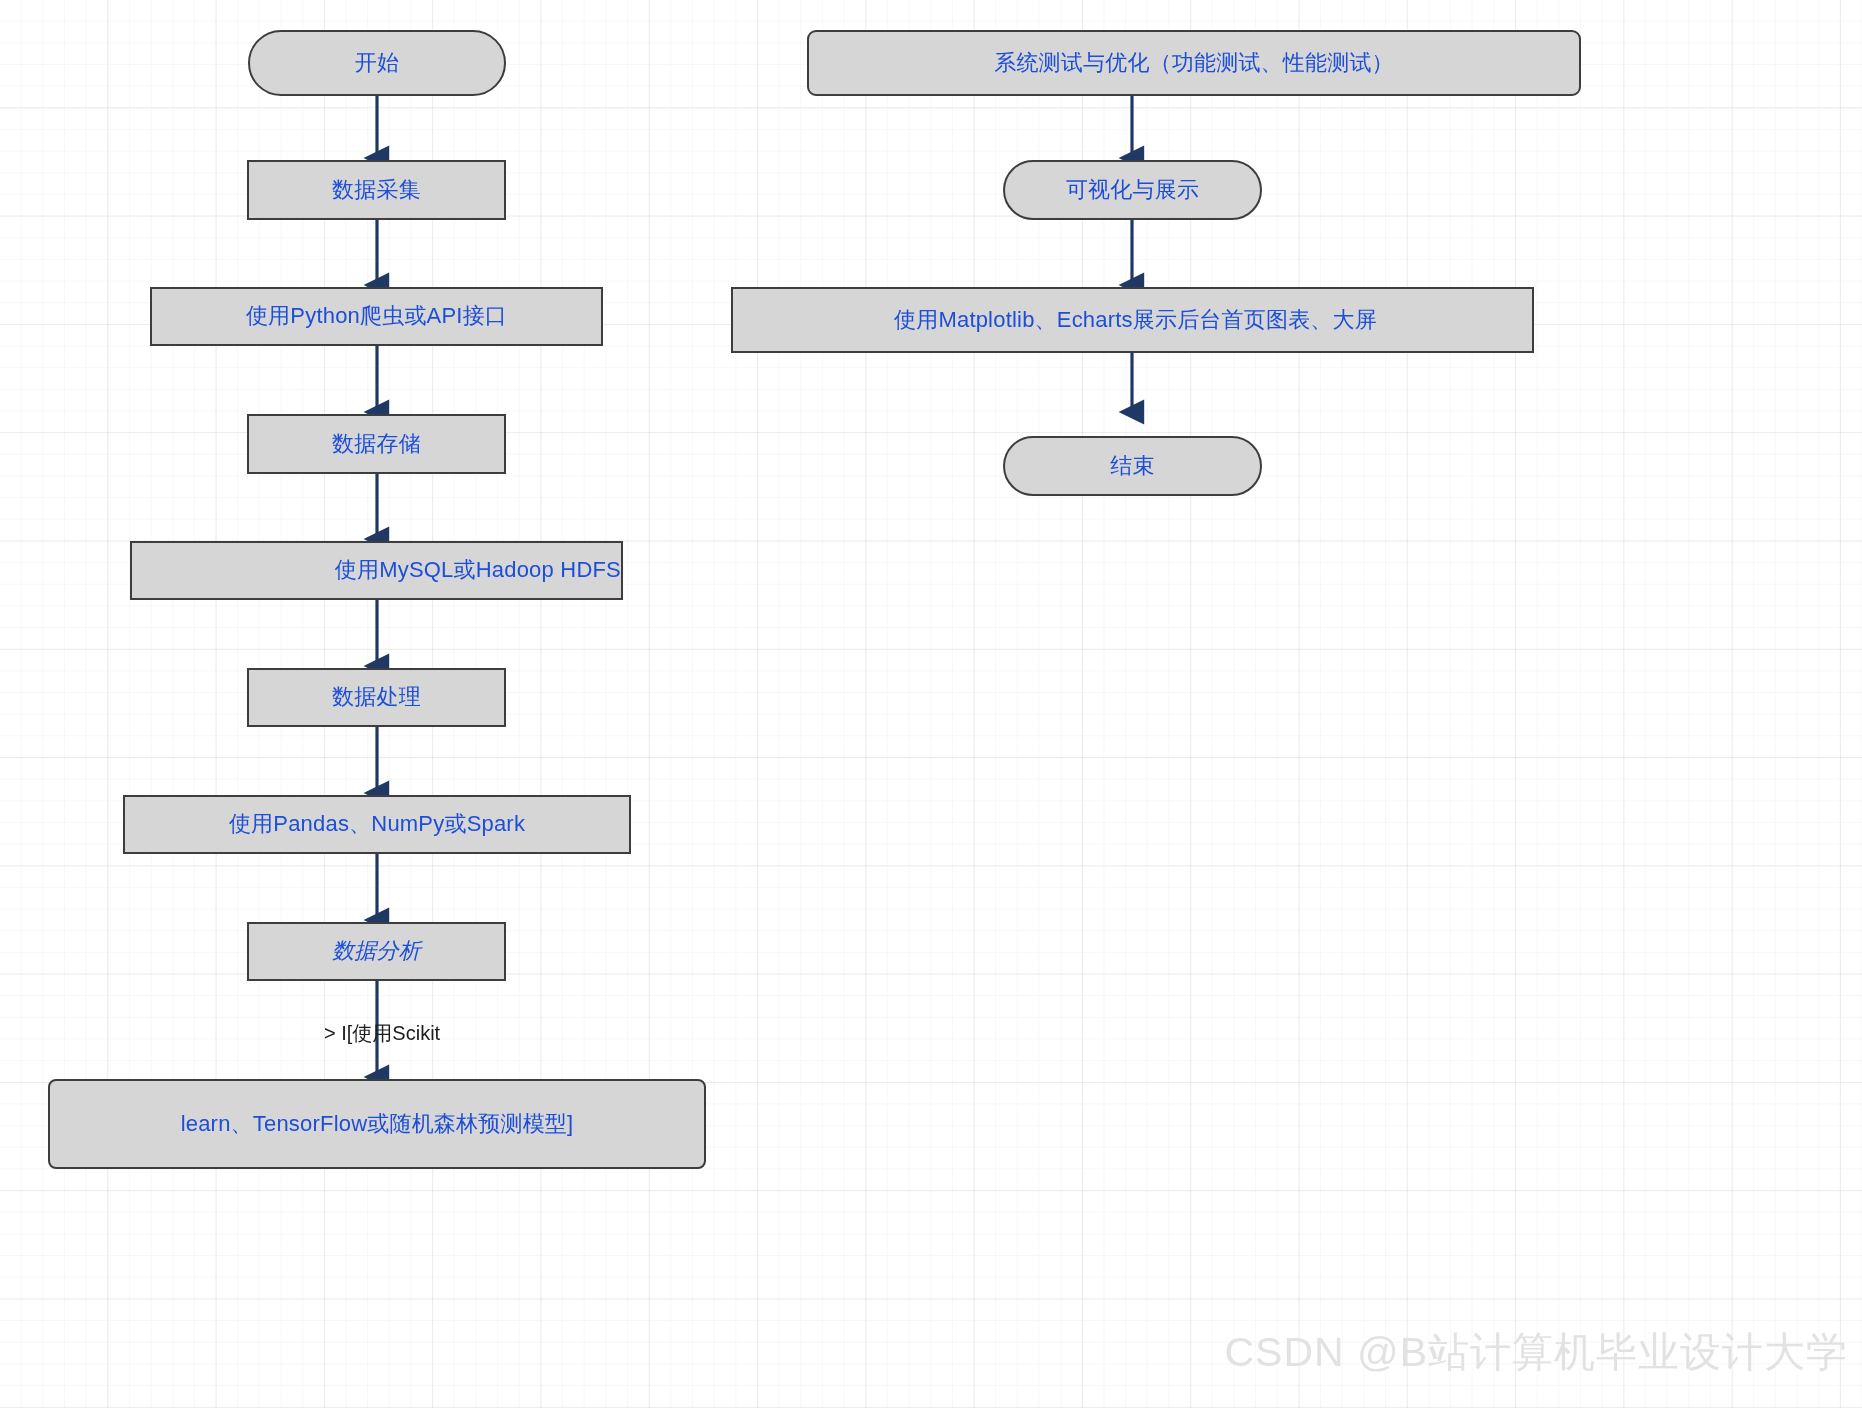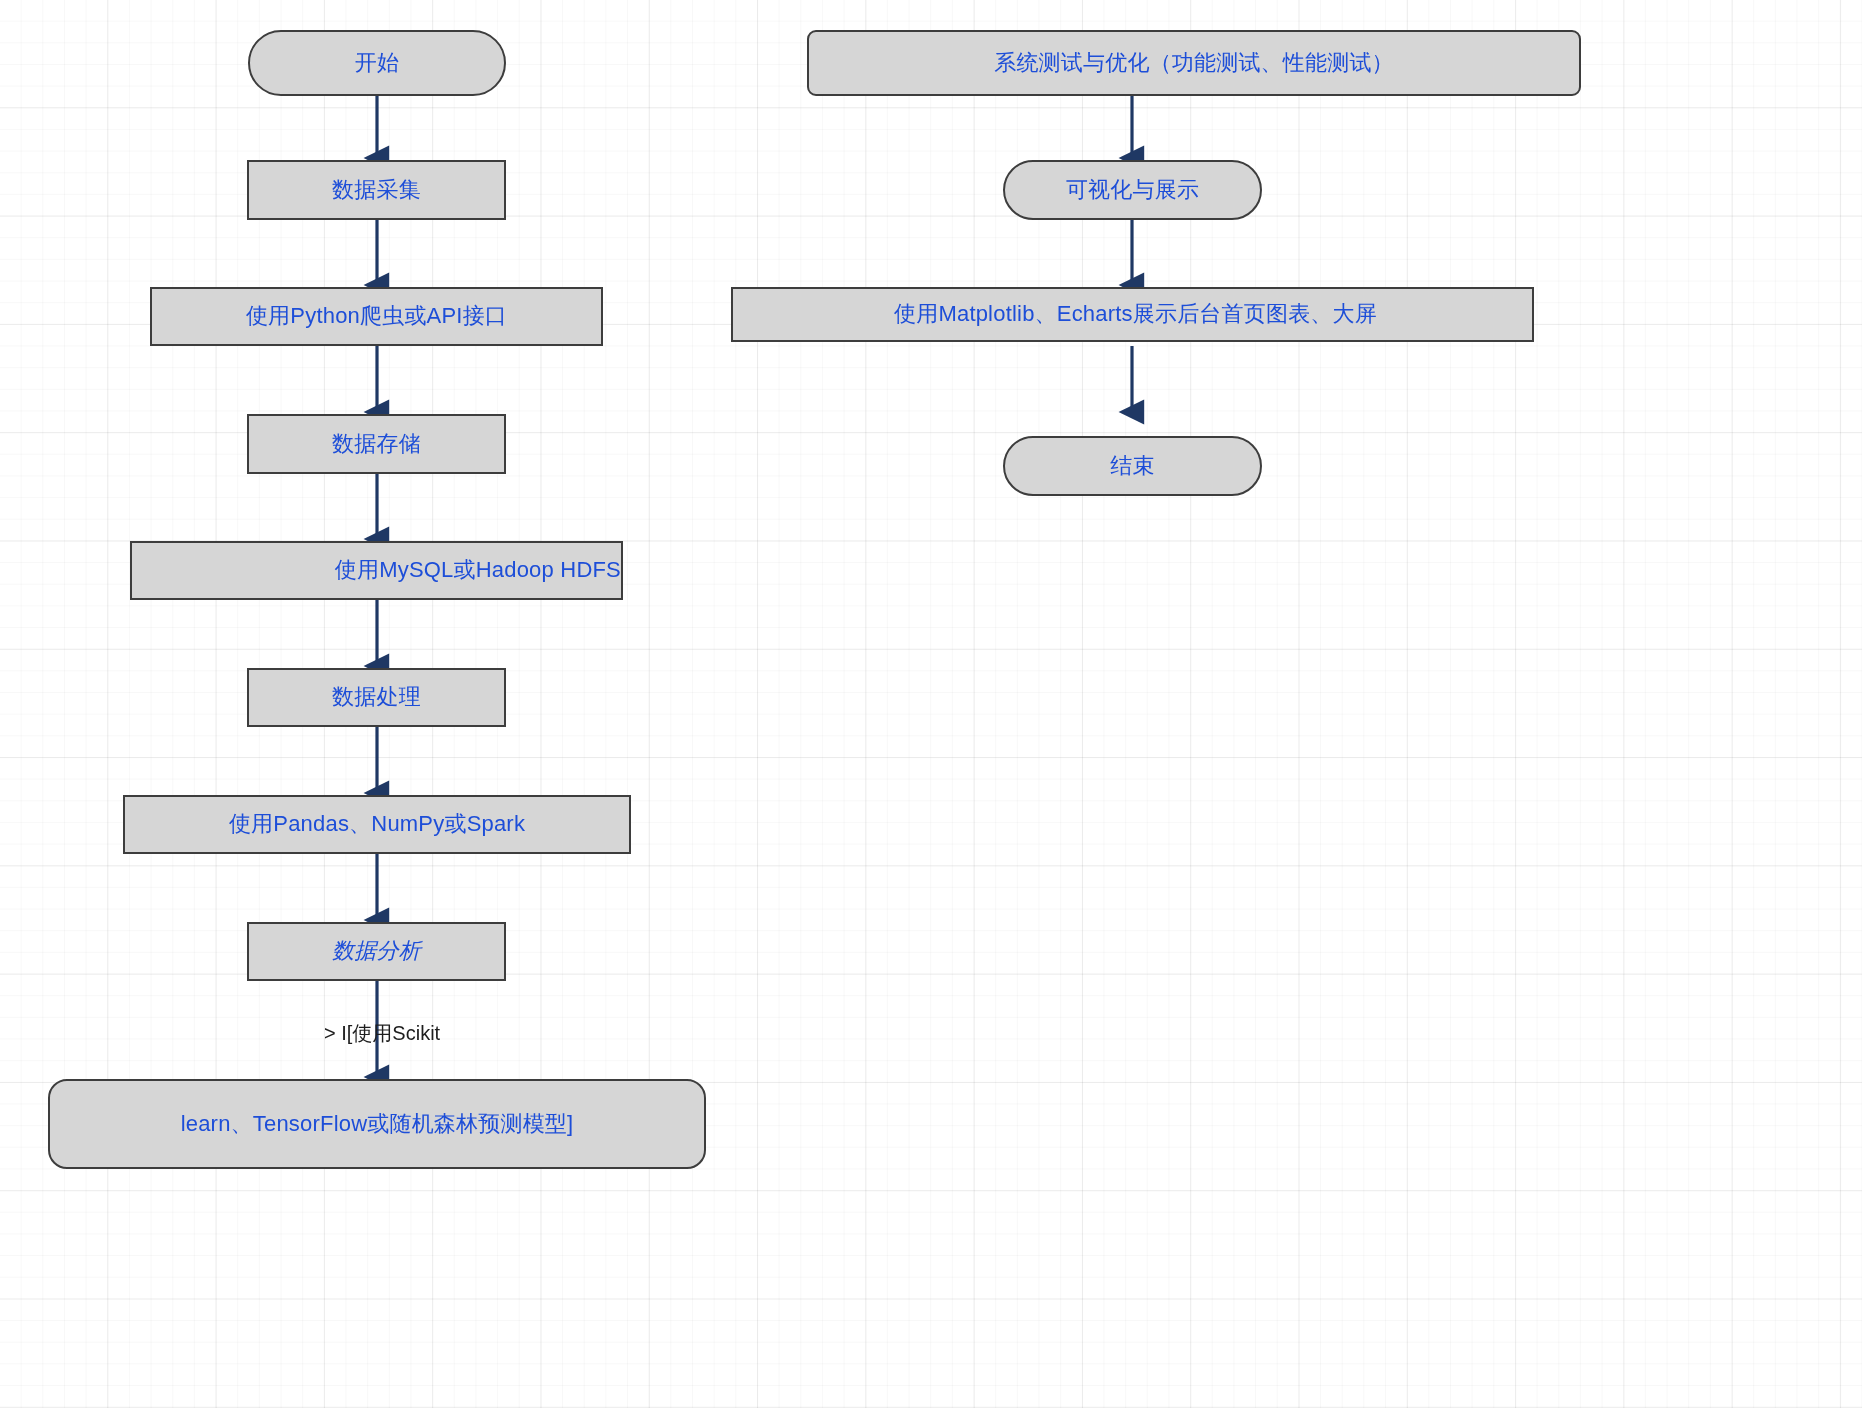--- a/index.html
+++ b/index.html
@@ -47,21 +47,21 @@
     font-size: 22px;
     line-height: 1.3;
     letter-spacing: 0.2px;
     text-align: center;
     white-space: nowrap;
   }
   .node.stadium {
     border-radius: 999px;
   }
   .node.rounded {
-    border-radius: 19px;
+    border-radius: 8px;
   }
   .node-label {
     display: block;
   }
   .edge-label {
     position: absolute;
     font-size: 20px;
     color: #1d1d1d;
     white-space: nowrap;
     background: transparent;
@@ -130,24 +130,25 @@
       </div>
       <div class="node rounded" style="left: 48px; top: 1079px; width: 658px; height: 90px;">
         <span class="node-label">learn、TensorFlow或随机森林预测模型]</span>
       </div>
       <div class="node rect" style="left: 807px; top: 30px; width: 774px; height: 66px; border-radius: 9px;">
         <span class="node-label">系统测试与优化（功能测试、性能测试）</span>
       </div>
       <div class="node stadium" style="left: 1003px; top: 160px; width: 259px; height: 60px; font-family: Liberation Serif, serif;">
         <span class="node-label">可视化与展示</span>
       </div>
-      <div class="node rect" style="left: 731px; top: 287px; width: 803px; height: 55px; padding-left: 6px;">
+      <div class="node rect" style="left: 731px; top: 287px; width: 803px; height: 66px; padding-left: 6px;">
         <span class="node-label">使用Matplotlib、Echarts展示后台首页图表、大屏</span>
       </div>
       <div class="node stadium" style="left: 1003px; top: 436px; width: 259px; height: 60px;">
         <span class="node-label">结束</span>
       </div>
     </div>
   <div id="edge-labels-layer">
       <div class="edge-label" style="left: 324px; top: 1020px;">&gt; I[使用Scikit</div>
     </div>
 
+  <div id="watermark">CSDN @B站计算机毕业设计大学</div>
 </div>
 
 </body></html>

